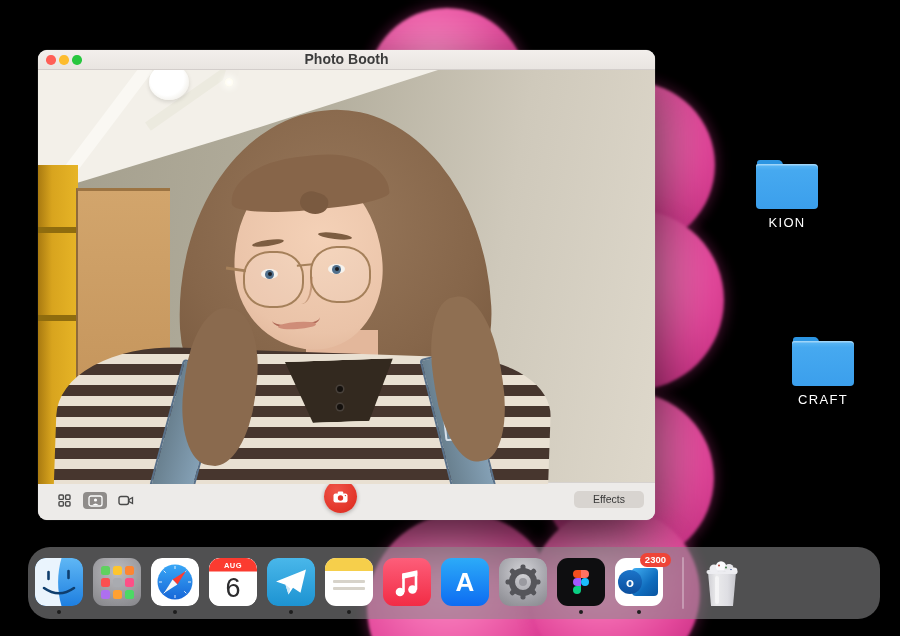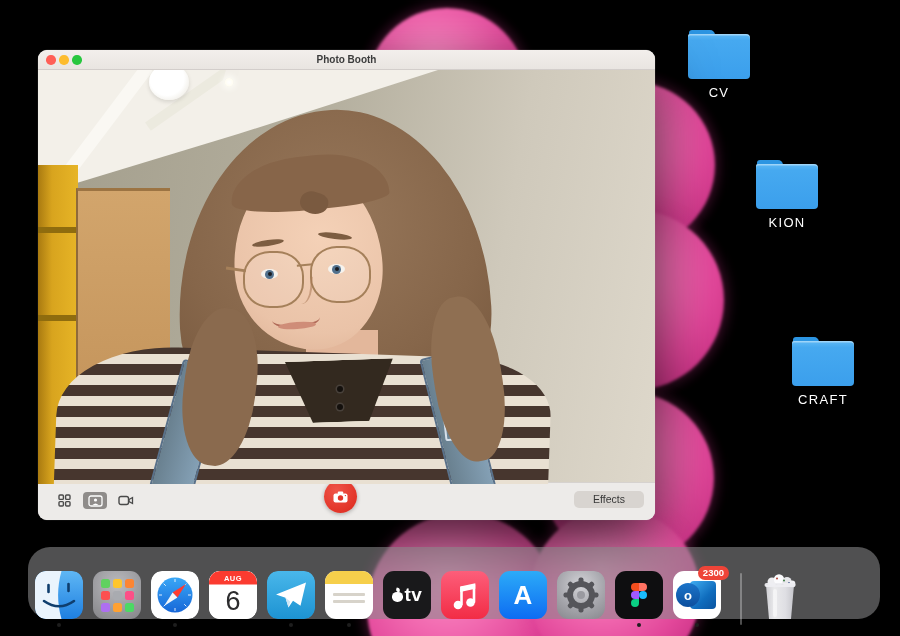--- a/index.html
+++ b/index.html
@@ -30,21 +30,21 @@
   .flabel{margin-top:5px;color:#fff;font-size:13px;letter-spacing:1.3px;
     text-shadow:0 1px 3px rgba(0,0,0,.95);}
 
   
   .pb-window{position:absolute;left:38px;top:50px;width:617px;height:470px;z-index:3;
     border-radius:9px;overflow:hidden;background:#edebe9;
     box-shadow:0 24px 60px rgba(0,0,0,.7),0 0 0 .5px rgba(255,255,255,.15);}
   .pb-titlebar{position:relative;height:19px;background:linear-gradient(#f3efec,#e9e5e1);
     border-bottom:1px solid #d3cecb;}
   .pb-title{position:absolute;left:0;right:0;top:0;height:19px;line-height:19px;text-align:center;
-    font-size:10px;font-weight:bold;color:#3c3c3c;}
+    font-size:14px;font-weight:bold;color:#3c3c3c;}
   .lights{position:absolute;left:8px;top:5px;display:flex;gap:3.5px;}
   .light{width:9.5px;height:9.5px;border-radius:50%;}
   .l-close{background:#ff5f57;}
   .l-min{background:#fdbc2e;}
   .l-zoom{background:#28c73f;}
 
   
   .pb-content{position:relative;width:617px;height:414px;overflow:hidden;background:#b3ae9c;}
   .sc{position:absolute;}
   .wall{inset:0;background:linear-gradient(100deg,#a29d8b 0%,#b3ae9d 42%,#cfc9bb 72%,#ded8cb 100%);z-index:0;}
@@ -124,21 +124,21 @@
   .shutter{position:absolute;left:286px;top:-3px;width:33px;height:33px;border-radius:50%;
     background:radial-gradient(circle at 38% 32%,#ef5448,#e23428 70%,#c9281e 100%);
     display:flex;align-items:center;justify-content:center;box-shadow:0 1px 4px rgba(0,0,0,.3);}
   .effects-btn{position:absolute;left:536px;top:8px;width:70px;height:17px;background:#d8d4d0;
     border-radius:5px;font-size:10.5px;color:#373737;text-align:center;line-height:17px;}
 
   
   .dock{position:absolute;left:28px;top:547px;width:852px;height:72px;z-index:6;
     background:rgba(138,138,140,.58);border-radius:22px;
     display:flex;align-items:flex-start;padding:0;box-sizing:border-box;}
-  .dock-inner{display:flex;align-items:flex-start;padding:24px 0 0 2px;}
+  .dock-inner{display:flex;align-items:center;padding:8px 0 0 2px;}
   .dock-item{position:relative;width:48px;height:48px;margin:0 5px;}
   .dock-item .ic{width:48px;height:48px;border-radius:11px;overflow:hidden;position:relative;}
   .dot{display:none;position:absolute;left:50%;bottom:-8px;width:4px;height:4px;margin-left:-2px;
     border-radius:50%;background:#1e1e1e;}
   .dock-item.running .dot{display:block;}
   .sep{width:2px;height:52px;background:rgba(255,255,255,.30);margin:2px 12px 0 14px;border-radius:1px;}
   .badge{position:absolute;top:-5px;right:-8px;background:#ee4438;color:#fff;font-size:9.5px;
     font-weight:bold;padding:2px 5px;border-radius:9px;line-height:1;z-index:2;}
   
   .launchpad-bg{background:radial-gradient(circle at 50% 30%,#bcbcc0,#929296 75%,#848488);
@@ -182,27 +182,20 @@
 
 <div class="desktop">
 
   <div class="petal p1"></div>
   <div class="petal p2"></div>
   <div class="petal p3"></div>
   <div class="petal p4"></div>
   <div class="petal p5"></div>
   <div class="petal p6"></div>
 
-  <div class="folder f-cv">
-    <div class="folder-icon">
-      <div class="ftab"></div>
-        <div class="fbody"></div>
-    </div>
-    <div class="flabel">CV</div>
-  </div>
   <div class="folder f-craft">
     <div class="folder-icon">
       <div class="ftab"></div>
         <div class="fbody"></div>
     </div>
     <div class="flabel">CRAFT</div>
   </div>
   <div class="folder f-kion">
     <div class="folder-icon">
       <div class="ftab"></div>
@@ -397,27 +390,20 @@
 
       <div class="dock-item running">
         <div class="ic notes-bg">
           <div class="notes-band"></div>
           <div class="notes-line nl1"></div>
           <div class="notes-line nl2"></div>
         </div>
         <span class="dot"></span>
       </div>
 
-      <div class="dock-item">
-        <div class="ic atv-bg">
-          <span class="apple-glyph"></span>
-          <span class="atv-txt">tv</span>
-        </div>
-
-      </div>
 
       <div class="dock-item">
         <div class="ic music-bg">
           <svg width="48" height="48" viewBox="0 0 48 48">
             <g fill="#fff">
               <circle cx="17" cy="34" r="4.3"></circle>
                 <circle cx="29.5" cy="31.5" r="4.3"></circle>
               <rect x="19.2" y="15.5" width="2.6" height="19" rx="1"></rect>
               <rect x="31.7" y="13" width="2.6" height="19" rx="1"></rect>
               <path d="M19.2 15.5 L34.3 12.2 L34.3 17.8 L19.2 21 Z"></path>

